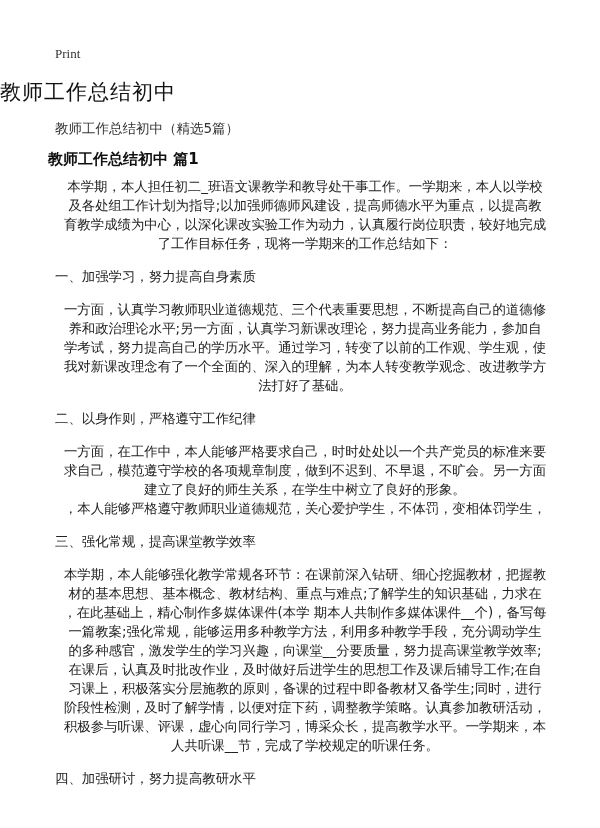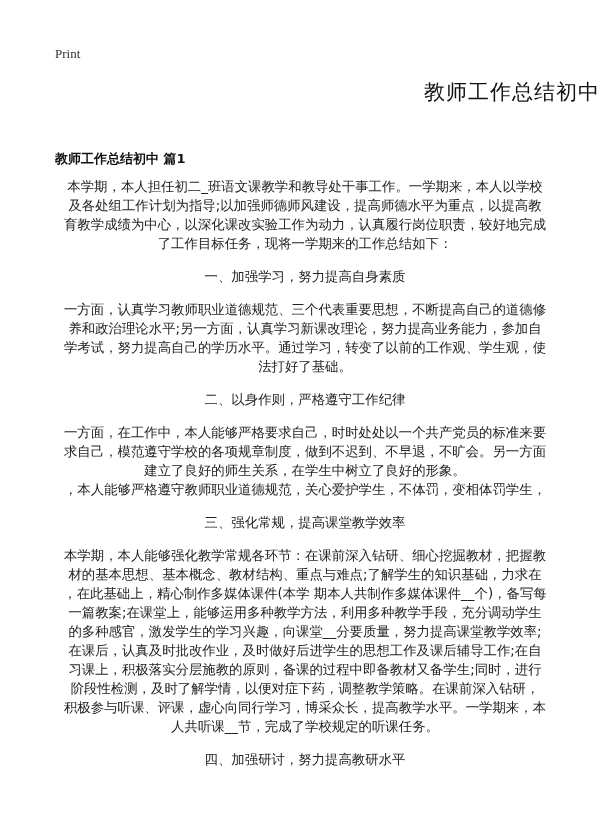--- a/index.html
+++ b/index.html
@@ -1,73 +1,75 @@
 <!DOCTYPE html>
 <html><head>
 <meta charset="utf-8">
 <style>
   html, body { margin: 0; padding: 0; background: #ffffff; }
   body { width: 600px; height: 828px; overflow: hidden; position: relative;
          font-family: "DejaVu Sans", sans-serif; color: #222; }
   .page { position: absolute; left: 0; top: 0; width: 568px; height: 828px; }
   .print { position: absolute; left: 55px; top: 46px; font-family: "Liberation Serif", serif;
            font-size: 13px; color: #333; }
-  .title { position: absolute; left: 0; width: 600px; top: 78px; text-align: right;
+  .title { position: absolute; left: 0; width: 600px; top: 78px; text-align: left;
            font-size: 21px; color: #111; letter-spacing: 1px; }
   .subtitle { position: absolute; left: 55px; top: 120px; font-size: 13.5px; color: #333; }
-  .section-head { position: absolute; left: 55px; top: 150px; font-size: 13px; font-weight: bold; color: #111; }
+  .section-head { position: absolute; left: 48px; top: 150px; font-size: 15px; font-weight: bold; color: #111; }
   .content { position: absolute; left: 55px; top: 177px; width: 500px; }
   .para { font-size: 13.4px; line-height: 19px; margin: 0 0 14px 0; color: #222; white-space: nowrap; text-align: center; }
   .para .line { display: block; }
-  .heading { font-size: 13.4px; line-height: 19px; margin: 0 0 14px 0; color: #222; text-align: center; }
+  .heading { font-size: 13.4px; line-height: 19px; margin: 0 0 14px 0; color: #222; }
 </style>
 </head>
 <body>
 
 <div class="page">
   <div class="print">Print</div>
   <div class="title">教师工作总结初中</div>
+  <div class="subtitle">教师工作总结初中（精选5篇）</div>
   <div class="section-head">教师工作总结初中 篇1</div>
 
   <div class="content">
     <div class="para">
       <span class="line">本学期，本人担任初二_班语文课教学和教导处干事工作。一学期来，本人以学校</span>
       <span class="line">及各处组工作计划为指导;以加强师德师风建设，提高师德水平为重点，以提高教</span>
       <span class="line">育教学成绩为中心，以深化课改实验工作为动力，认真履行岗位职责，较好地完成</span>
       <span class="line">了工作目标任务，现将一学期来的工作总结如下：</span>
     </div>
 
     <div class="heading">一、加强学习，努力提高自身素质</div>
 
     <div class="para">
       <span class="line">一方面，认真学习教师职业道德规范、三个代表重要思想，不断提高自己的道德修</span>
       <span class="line">养和政治理论水平;另一方面，认真学习新课改理论，努力提高业务能力，参加自</span>
       <span class="line">学考试，努力提高自己的学历水平。通过学习，转变了以前的工作观、学生观，使</span>
+      <span class="line">我对新课改理念有了一个全面的、深入的理解，为本人转变教学观念、改进教学方</span>
       <span class="line">法打好了基础。</span>
     </div>
 
     <div class="heading">二、以身作则，严格遵守工作纪律</div>
 
     <div class="para">
       <span class="line">一方面，在工作中，本人能够严格要求自己，时时处处以一个共产党员的标准来要</span>
       <span class="line">求自己，模范遵守学校的各项规章制度，做到不迟到、不早退，不旷会。另一方面</span>
       <span class="line">建立了良好的师生关系，在学生中树立了良好的形象。</span>
       <span class="line">，本人能够严格遵守教师职业道德规范，关心爱护学生，不体罚，变相体罚学生，</span>
     </div>
 
     <div class="heading">三、强化常规，提高课堂教学效率</div>
 
     <div class="para">
       <span class="line">本学期，本人能够强化教学常规各环节：在课前深入钻研、细心挖掘教材，把握教</span>
       <span class="line">材的基本思想、基本概念、教材结构、重点与难点;了解学生的知识基础，力求在</span>
       <span class="line">，在此基础上，精心制作多媒体课件(本学 期本人共制作多媒体课件__个)，备写每</span>
-      <span class="line">一篇教案;在课堂上，能够运用多种教学方法，利用多种教学手段，充分调动学生</span>
+      <span class="line">一篇教案;强化常规，能够运用多种教学方法，利用多种教学手段，充分调动学生</span>
       <span class="line">的多种感官，激发学生的学习兴趣，向课堂__分要质量，努力提高课堂教学效率;</span>
       <span class="line">在课后，认真及时批改作业，及时做好后进学生的思想工作及课后辅导工作;在自</span>
       <span class="line">习课上，积极落实分层施教的原则，备课的过程中即备教材又备学生;同时，进行</span>
-      <span class="line">阶段性检测，及时了解学情，以便对症下药，调整教学策略。在课前深入钻研，</span>
+      <span class="line">阶段性检测，及时了解学情，以便对症下药，调整教学策略。认真参加教研活动，</span>
       <span class="line">积极参与听课、评课，虚心向同行学习，博采众长，提高教学水平。一学期来，本</span>
       <span class="line">人共听课__节，完成了学校规定的听课任务。</span>
     </div>
 
     <div class="heading">四、加强研讨，努力提高教研水平</div>
   </div>
 </div>
 
 </body></html>

